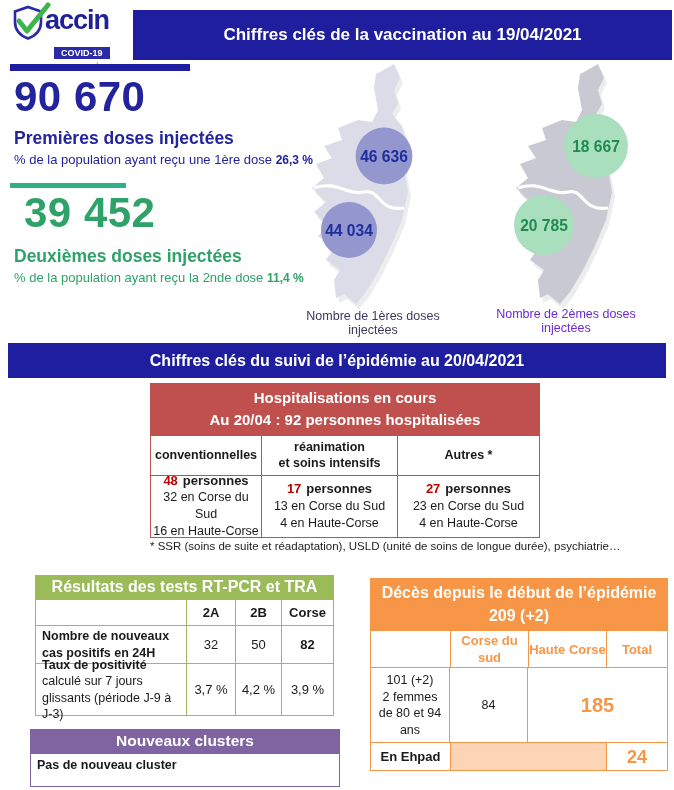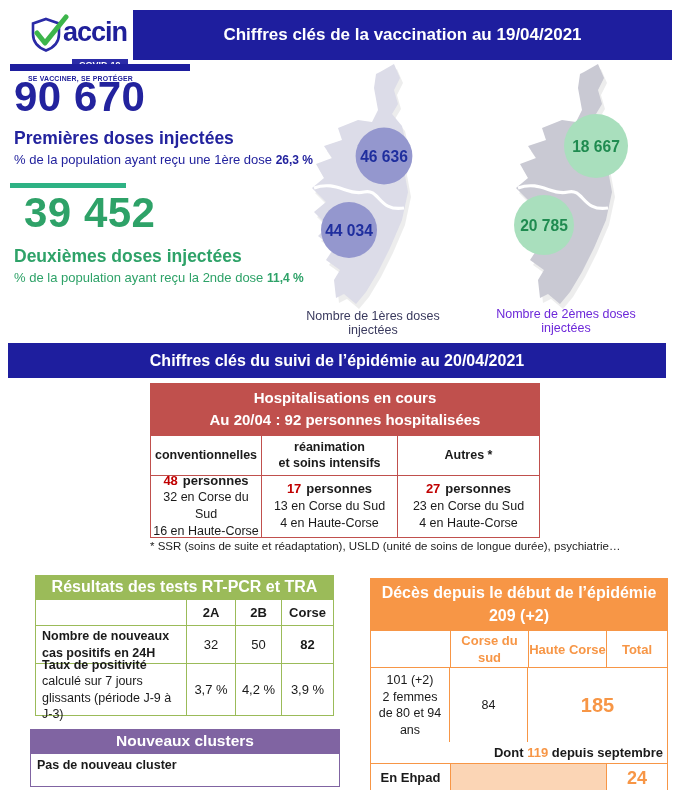--- a/index.html
+++ b/index.html
@@ -7,21 +7,21 @@
         font-family:"Liberation Sans",sans-serif;color:#1a1a1a;}
   .abs{position:absolute;}
 
   
   .hdr-bar{background:#1E1E9E;color:#fff;font-weight:bold;display:flex;
            align-items:center;justify-content:center;text-align:center;}
   .hdr1{left:133px;top:10px;width:539px;height:50px;font-size:17px;}
   .hdr2{left:8px;top:343px;width:658px;height:35px;font-size:16px;}
 
   
-  .logo{left:28px;top:2px;width:132px;height:58px;margin-top:12px;}
+  .logo{left:10px;top:2px;width:132px;height:58px;}
   .logo-row{display:flex;align-items:center;}
   .logo-brand{font-size:27px;font-weight:bold;color:#20209A;letter-spacing:-1px;margin-left:-7px;margin-top:-4px;}
   .logo-badge{display:inline-block;background:#2B2BA8;color:#fff;font-size:9px;font-weight:bold;
               padding:1px 7px;border-radius:0;margin-left:44px;margin-top:-7px;}
   .logo-tagline{font-size:6.9px;font-weight:bold;color:#20209A;letter-spacing:.2px;margin-top:3px;}
 
   
   .blueline{left:10px;top:64px;width:180px;height:7px;background:#1E1E9E;}
   .stat-val{font-weight:bold;font-size:42px;letter-spacing:.5px;line-height:1;}
   .v-blue{color:#23239E;}
@@ -245,25 +245,20 @@
       <div class="ot-row ot-datarow">
         <div class="ot-c ot-w2">
           <div>101 (+2)</div>
           <div>2 femmes</div>
           <div>de 80 et 94</div>
           <div>ans</div>
         </div>
         <div class="ot-c ot-w3">84</div>
         <div class="ot-c ot-w4 ot-total">185</div>
       </div>
-      <div class="ot-note">
-        <span class="t">Dont </span>
-          <span class="hl">119</span>
-          <span class="t"> depuis septembre</span>
-      </div>
       <div class="ot-row ot-ehpad">
         <div class="ot-c ot-w1 ot-ehpad-lab">En Ehpad</div>
         <div class="ot-c ot-peach"></div>
         <div class="ot-c ot-w4 ot-total ot-24">24</div>
       </div>
     </div>
   </div>
 
 </div>
 

